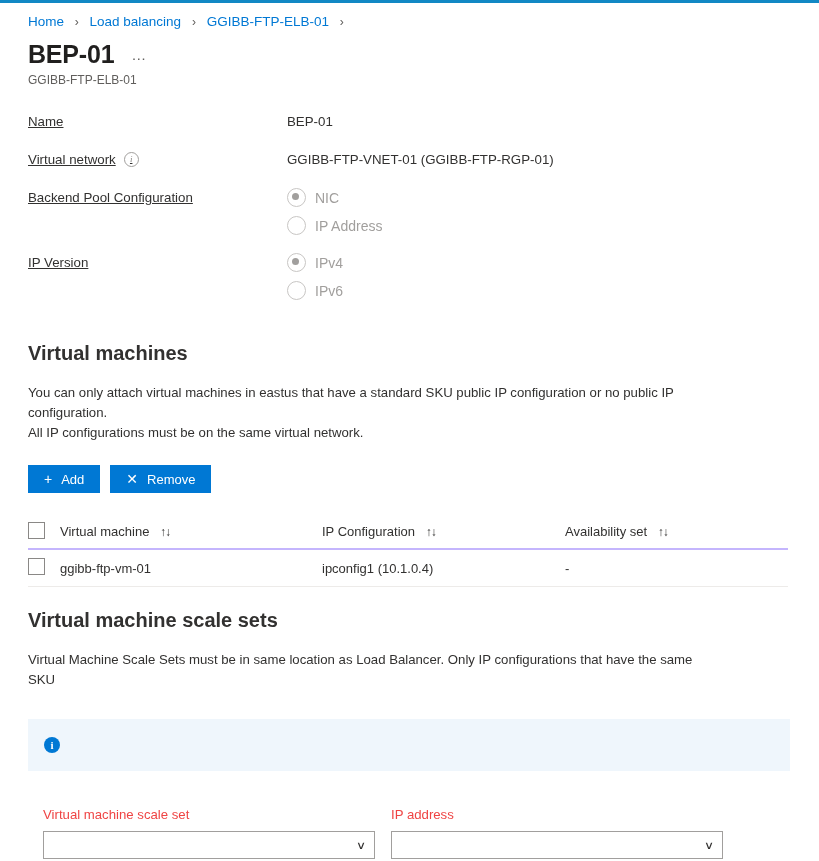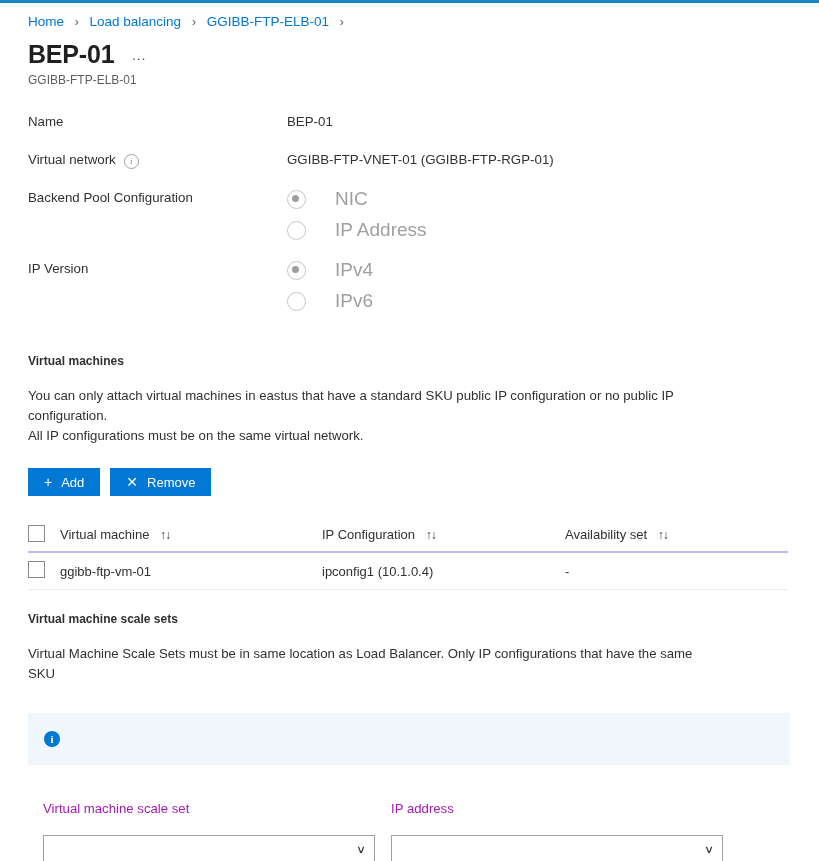--- a/index.html
+++ b/index.html
@@ -87,21 +87,22 @@
     margin-bottom: 19px;
   }
   .prop-row.radio-row { margin-bottom: 14px; }
   .prop-label {
     width: 259px;
     flex: 0 0 259px;
     font-size: 13.3px;
     color: #323130;
     line-height: 19px;
     display: flex;
-    align-items: flex-end;
+    align-items: center;
+    text-decoration: underline;
   }
   .prop-value {
     font-size: 13.3px;
     color: #323130;
     line-height: 19px;
   }
   .info-circle {
     display: inline-flex;
     align-items: center;
     justify-content: center;
@@ -116,23 +117,22 @@
     color: #878583;
     line-height: 1;
     cursor: pointer;
   }
 
   
   .radio-group { display: flex; flex-direction: column; gap: 9px; }
   .radio-opt {
     display: flex;
     align-items: center;
-    font-size: 19px;
+    font-size: 14px;
     color: #a19f9d;
-    gap: 20px;
   }
   .radio-mark {
     width: 17px;
     height: 17px;
     border-radius: 50%;
     border: 1px solid #c8c6c4;
     margin-right: 9px;
     position: relative;
     flex: 0 0 17px;
     background: #fff;
@@ -142,21 +142,21 @@
     position: absolute;
     top: 4px; left: 4px;
     width: 7px; height: 7px;
     border-radius: 50%;
     background: #a19f9d;
   }
 
   
   .section-head {
     padding-left: 21px;
-    font-size: 12px;
+    font-size: 20px;
     font-weight: 600;
     color: #323130;
   }
   .section-desc {
     padding-left: 21px;
     padding-right: 30px;
     font-size: 13.2px;
     line-height: 20px;
     color: #323130;
   }
@@ -260,22 +260,22 @@
 
   
   .dd-row {
     margin-left: 36px;
     display: flex;
     gap: 16px;
   }
   .dd-field { width: 348px; }
   .dd-label {
     font-size: 13.2px;
-    color: #a21caf;
-    margin-bottom: 19px;
+    color: #ef4444;
+    margin-bottom: 9px;
   }
   .dd-box {
     height: 28px;
     border: 1px solid #a19f9d;
     background: #ffffff;
     display: flex;
     align-items: center;
     justify-content: flex-end;
     padding-right: 9px;
     box-sizing: border-box;

